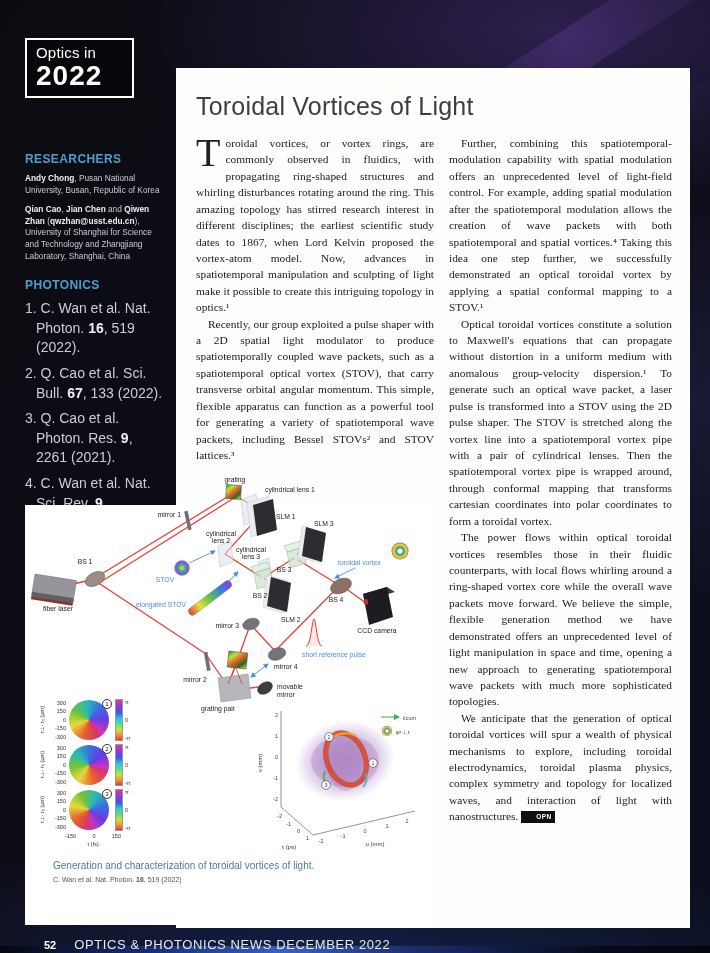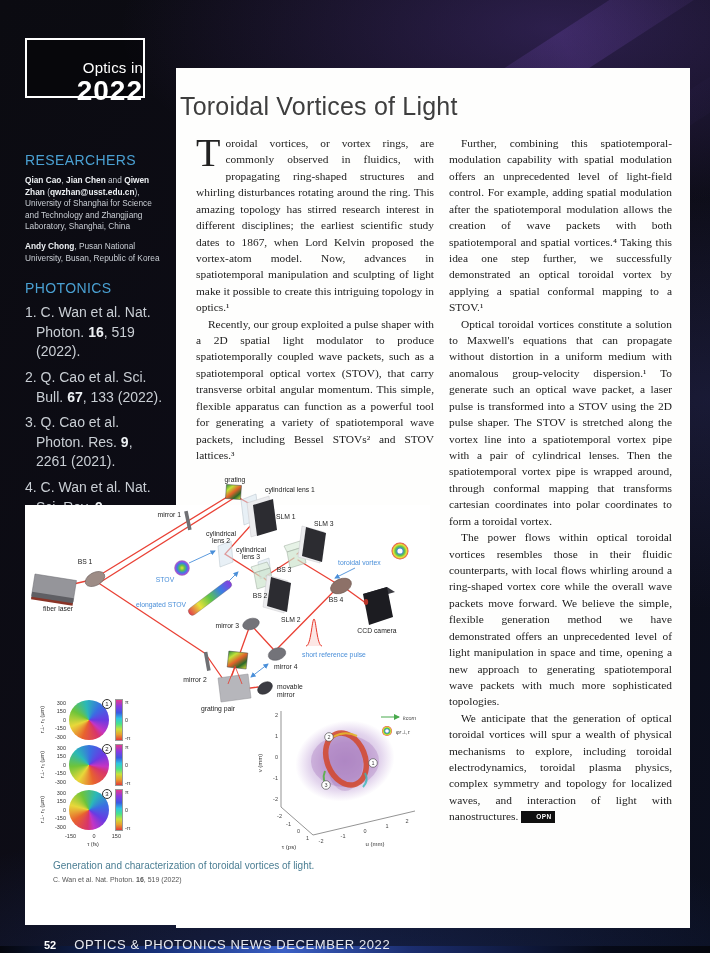--- a/index.html
+++ b/index.html
@@ -10,38 +10,38 @@
       radial-gradient(500px 300px at 100% 42%, rgba(70,70,150,.22), transparent 70%),
       radial-gradient(700px 240px at 45% 103%, rgba(40,80,190,.30), transparent 70%),
       linear-gradient(120deg,#0b0b11 0%,#0e0d18 60%,#0b0f1e 100%);}
   .streak{position:absolute;pointer-events:none;}
   .s1{width:420px;height:46px;top:30px;right:-70px;transform:rotate(-33deg);
       background:linear-gradient(90deg,transparent,rgba(140,90,220,.20),transparent);}
   .s2{width:520px;height:30px;top:190px;right:-90px;transform:rotate(-33deg);opacity:.55;
       background:linear-gradient(90deg,transparent,rgba(120,90,220,.16),transparent);}
 
   
-  .badge{position:absolute;left:25px;top:38px;width:120px;height:60px;border:2px solid #fff;
-    color:#fff;padding:19px 0 0 9px;box-sizing:border-box;background:rgba(0,0,0,.35);text-align:right;}
+  .badge{position:absolute;left:25px;top:38px;width:109px;height:60px;border:2px solid #fff;
+    color:#fff;padding:4px 0 0 9px;box-sizing:border-box;background:rgba(0,0,0,.35);}
   .badge-l1{font-size:15px;font-weight:300;letter-spacing:.2px;}
   .badge-l2{font-size:28px;font-weight:800;letter-spacing:1px;line-height:1.05;}
 
   
   .sidebar{position:absolute;left:25px;top:152px;width:142px;color:#c9ced4;}
-  .side-h{color:#4aa0d2;font-size:14px;font-weight:normal;letter-spacing:.4px;margin:0 0 7px 0;}
+  .side-h{color:#4aa0d2;font-size:12px;font-weight:bold;letter-spacing:.4px;margin:0 0 7px 0;}
   .side-h.refs{margin-top:16px;}
   .side-p{font-size:8.3px;line-height:1.4;margin:0 0 8px 0;}
   .side-ref{font-size:14px;line-height:1.4;margin:0 0 6px 0;padding-left:11px;text-indent:-11px;}
   .seg-b{font-weight:bold;}
   .sidebar .seg-b{color:#edf0f3;}
   .seg-link{color:#4aa0d2;font-weight:bold;}
 
   
   .card{position:absolute;left:176px;top:68px;width:514px;height:860px;background:#fefefd;}
-  .title{font-size:25px;font-weight:400;color:#3e3e3e;letter-spacing:.2px;margin:24px 0 0 4px;}
+  .title{font-size:25px;font-weight:400;color:#3e3e3e;letter-spacing:.2px;margin:24px 0 0 20px;}
   .cols{display:flex;gap:15px;padding:14px 18px 0 20px;}
   .col-l{flex:0 0 238px;}
   .col-r{flex:1;}
   .p{font-family:"Liberation Serif",serif;font-size:11.4px;line-height:1.44;color:#1a1a1a;
      text-align:justify;margin:0;}
   .p.ind{text-indent:12px;}
   .dropcap{float:left;font-size:40px;line-height:30px;padding:3px 5px 0 0;color:#222;}
   .opn{display:inline-block;background:#101010;color:#fff;font-family:"Liberation Sans",sans-serif;
     font-size:6.5px;font-weight:bold;letter-spacing:.5px;padding:1px 3px 1.5px;transform:translateY(-1px);}
 
@@ -95,22 +95,22 @@
   <div class="streak s1"></div>
   <div class="streak s2"></div>
 
   <div class="badge">
     <div class="badge-l1">Optics in</div>
     <div class="badge-l2">2022</div>
   </div>
 
   <aside class="sidebar">
     <h3 class="side-h">RESEARCHERS</h3>
+    <p class="side-p"><span class="seg-b">Andy Chong</span><span>, Pusan National University, Busan, Republic of Korea</span></p>
     <p class="side-p"><span class="seg-b">Qian Cao</span><span>, </span><span class="seg-b">Jian Chen</span><span> and </span><span class="seg-b">Qiwen Zhan</span><span> (</span><span class="seg-b seg-link">qwzhan@usst.edu.cn</span><span>), University of Shanghai for Science and Technology and Zhangjiang Laboratory, Shanghai, China</span></p>
-    <p class="side-p"><span class="seg-b">Andy Chong</span><span>, Pusan National University, Busan, Republic of Korea</span></p>
     <h3 class="side-h refs">PHOTONICS</h3>
     <p class="side-ref"><span>1. C. Wan et al. Nat. Photon. </span><span class="seg-b">16</span><span>, 519 (2022).</span></p>
     <p class="side-ref"><span>2. Q. Cao et al. Sci. Bull. </span><span class="seg-b">67</span><span>, 133 (2022).</span></p>
     <p class="side-ref"><span>3. Q. Cao et al. Photon. Res. </span><span class="seg-b">9</span><span>, 2261 (2021).</span></p>
     <p class="side-ref"><span>4. C. Wan et al. Nat. Sci. Rev. </span><span class="seg-b">9</span><span>, nwab149 (2021).</span></p>
   </aside>
 
   <main class="card">
     <h1 class="title">Toroidal Vortices of Light</h1>
     <div class="cols">

